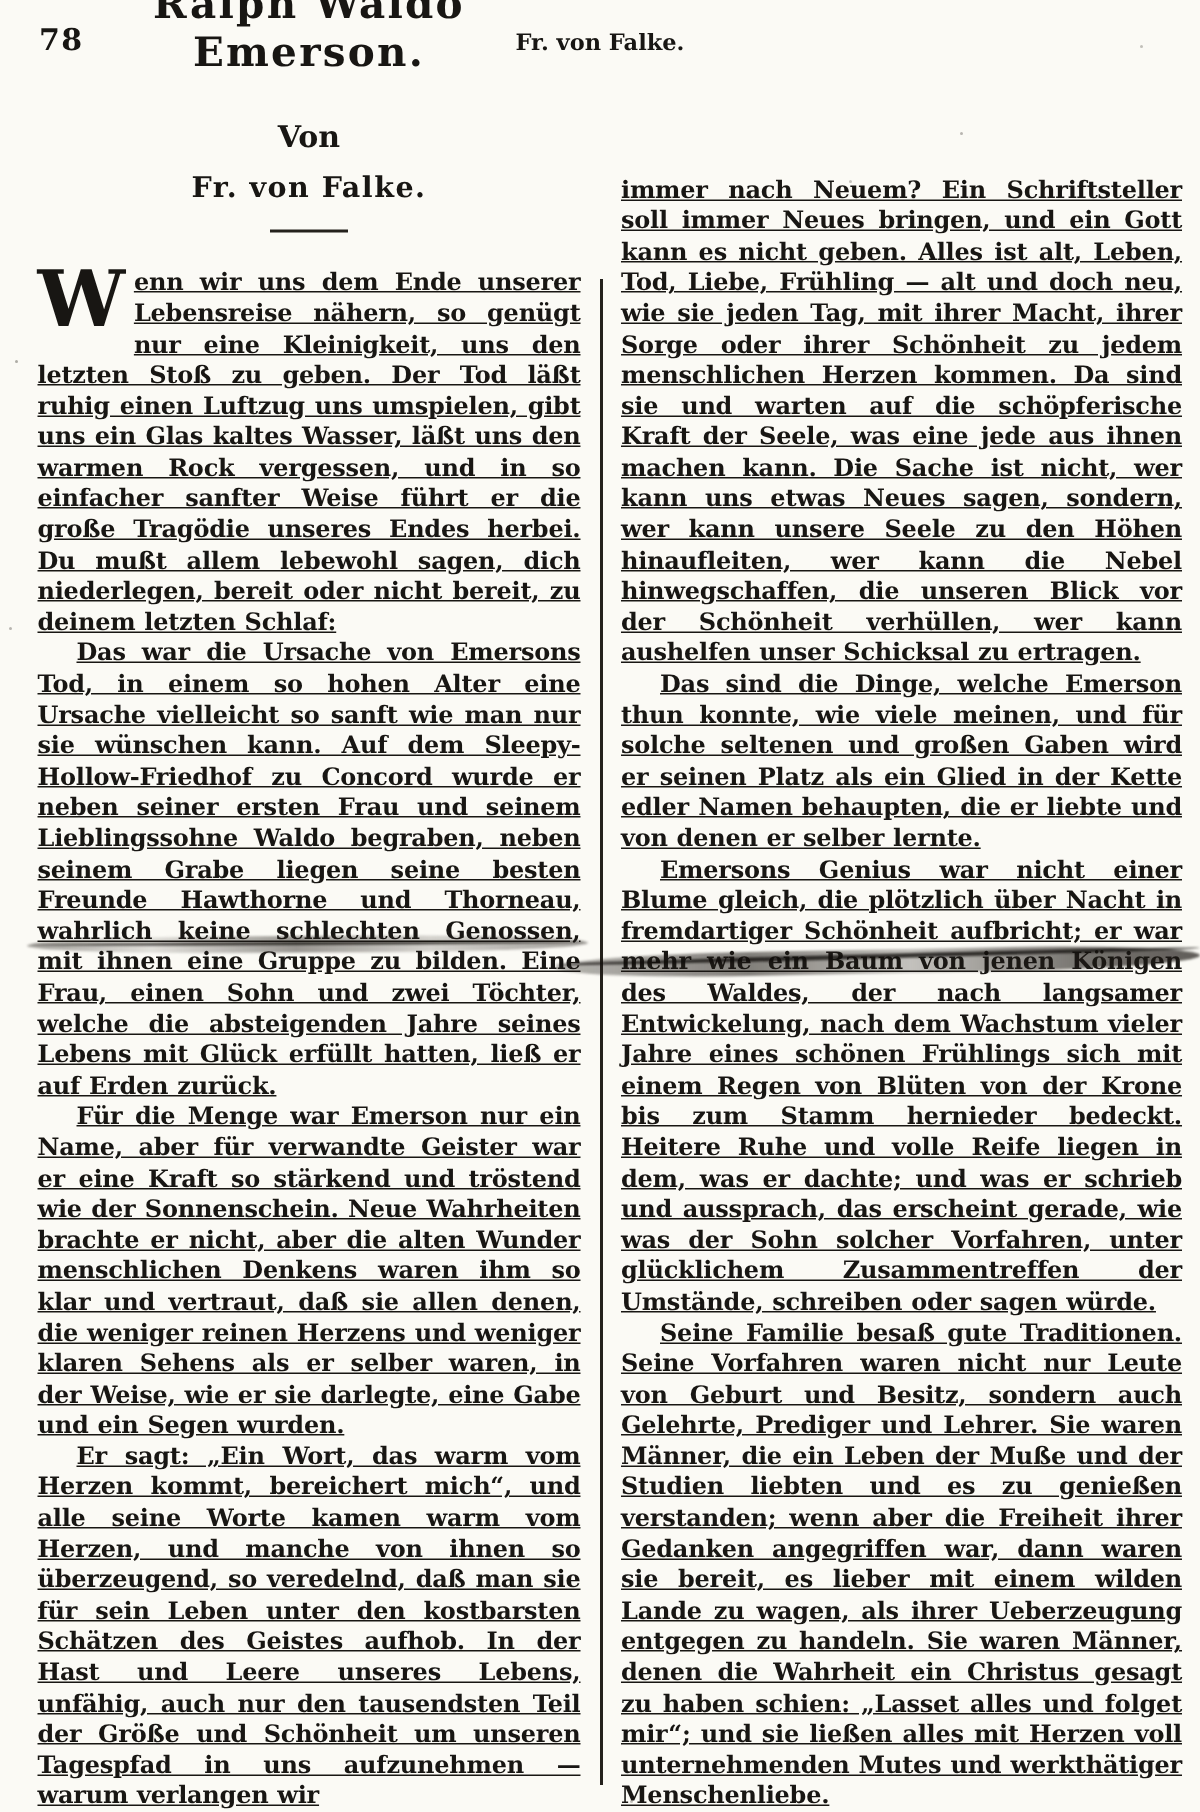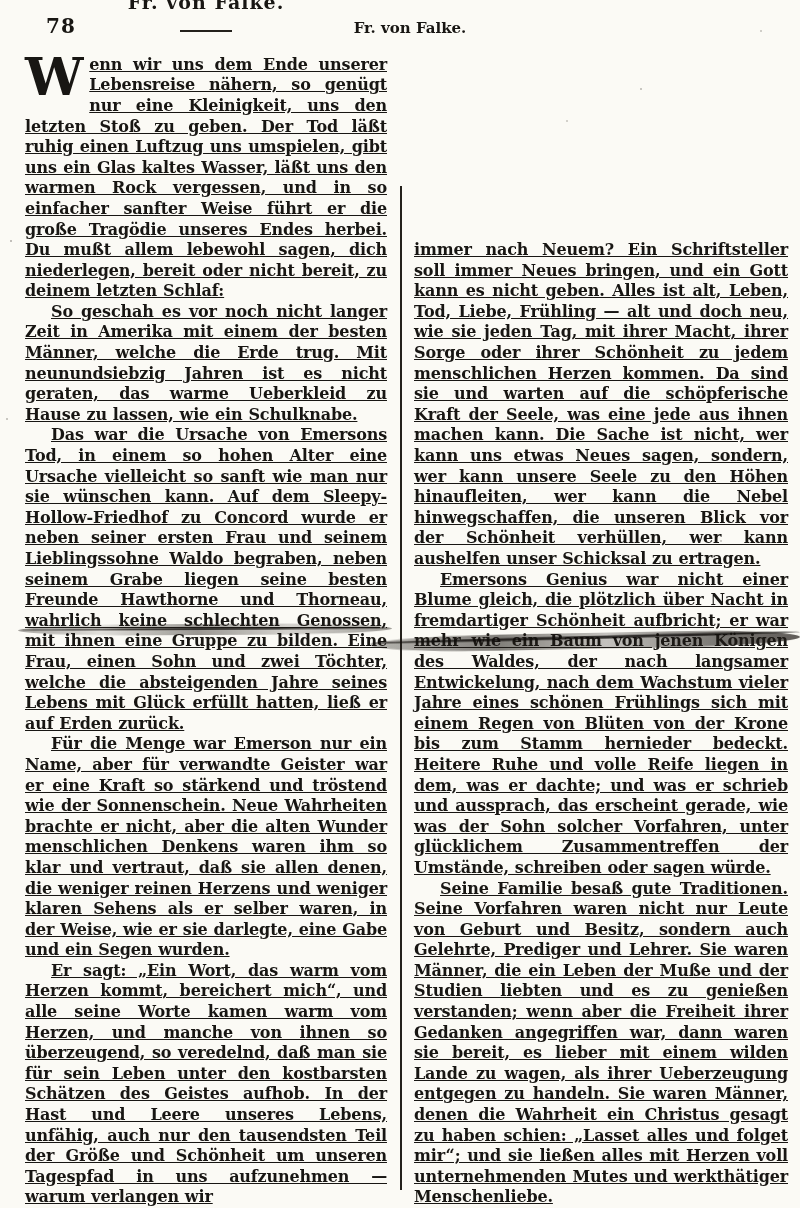--- a/index.html
+++ b/index.html
@@ -11,21 +11,20 @@
     background: #fbfaf5;
     color: #181613;
     font-family: "DejaVu Serif", serif;
     overflow: hidden;
   }
   
   .running-head {
     position: absolute;
     top: 14px; left: 0; right: 0;
     height: 28px;
-    margin-left: 20px;
   }
   .page-number {
     position: absolute;
     left: 26px; top: 0;
     font-size: 20px;
     font-weight: 700;
     letter-spacing: 1px;
   }
   .running-title {
     position: absolute;
@@ -170,29 +169,29 @@
 
     <div class="col-left">
       <div class="article-head">
         <h1 class="article-title">Ralph Waldo Emerson.</h1>
         <div class="byline-von">Von</div>
         <div class="byline-author">Fr. von Falke.</div>
         <div class="head-rule"></div>
       </div>
       <div class="body-text">
         <p class="no-indent"><span class="drop-cap">W</span><span>enn wir uns dem Ende unserer Lebensreise nähern, so genügt nur eine Kleinigkeit, uns den letzten Stoß zu geben. Der Tod läßt ruhig einen Luftzug uns umspielen, gibt uns ein Glas kaltes Wasser, läßt uns den warmen Rock vergessen, und in so einfacher sanfter Weise führt er die große Tragödie unseres Endes herbei. Du mußt allem lebewohl sagen, dich niederlegen, bereit oder nicht bereit, zu deinem letzten Schlaf:</span></p>
-        <p>So geschah es vor noch nicht langer Zeit in Amerika mit einem der besten Männer, welche die Erde trug. Mit neunundsiebzig Jahren ist es nicht geraten, das warme Ueberkleid zu Hause zu lassen, wie ein Schulknabe.</p>
         <p>Das war die Ursache von Emersons Tod, in einem so hohen Alter eine Ursache vielleicht so sanft wie man nur sie wünschen kann. Auf dem Sleepy-Hollow-Friedhof zu Concord wurde er neben seiner ersten Frau und seinem Lieblingssohne Waldo begraben, neben seinem Grabe liegen seine besten Freunde Hawthorne und Thorneau, wahrlich keine schlechten Genossen, mit ihnen eine Gruppe zu bilden. Eine Frau, einen Sohn und zwei Töchter, welche die absteigenden Jahre seines Lebens mit Glück erfüllt hatten, ließ er auf Erden zurück.</p>
         <p>Für die Menge war Emerson nur ein Name, aber für verwandte Geister war er eine Kraft so stärkend und tröstend wie der Sonnenschein. Neue Wahrheiten brachte er nicht, aber die alten Wunder menschlichen Denkens waren ihm so klar und vertraut, daß sie allen denen, die weniger reinen Herzens und weniger klaren Sehens als er selber waren, in der Weise, wie er sie darlegte, eine Gabe und ein Segen wurden.</p>
         <p>Er sagt: „Ein Wort, das warm vom Herzen kommt, bereichert mich“, und alle seine Worte kamen warm vom Herzen, und manche von ihnen so überzeugend, so veredelnd, daß man sie für sein Leben unter den kostbarsten Schätzen des Geistes aufhob. In der Hast und Leere unseres Lebens, unfähig, auch nur den tausendsten Teil der Größe und Schönheit um unseren Tagespfad in uns aufzunehmen — warum verlangen wir</p>
       </div>
     </div>
 
     <div class="col-right body-text">
       <p class="no-indent">immer nach Neuem? Ein Schriftsteller soll immer Neues bringen, und ein Gott kann es nicht geben. Alles ist alt, Leben, Tod, Liebe, Frühling — alt und doch neu, wie sie jeden Tag, mit ihrer Macht, ihrer Sorge oder ihrer Schönheit zu jedem menschlichen Herzen kommen. Da sind sie und warten auf die schöpferische Kraft der Seele, was eine jede aus ihnen machen kann. Die Sache ist nicht, wer kann uns etwas Neues sagen, sondern, wer kann unsere Seele zu den Höhen hinaufleiten, wer kann die Nebel hinwegschaffen, die unseren Blick vor der Schönheit verhüllen, wer kann aushelfen unser Schicksal zu ertragen.</p>
+      <p>Das sind die Dinge, welche Emerson thun konnte, wie viele meinen, und für solche seltenen und großen Gaben wird er seinen Platz als ein Glied in der Kette edler Namen behaupten, die er liebte und von denen er selber lernte.</p>
       <p>Emersons Genius war nicht einer Blume gleich, die plötzlich über Nacht in fremdartiger Schönheit aufbricht; er war mehr wie ein Baum von jenen Königen des Waldes, der nach langsamer Entwickelung, nach dem Wachstum vieler Jahre eines schönen Frühlings sich mit einem Regen von Blüten von der Krone bis zum Stamm hernieder bedeckt. Heitere Ruhe und volle Reife liegen in dem, was er dachte; und was er schrieb und aussprach, das erscheint gerade, wie was der Sohn solcher Vorfahren, unter glücklichem Zusammentreffen der Umstände, schreiben oder sagen würde.</p>
       <p>Seine Familie besaß gute Traditionen. Seine Vorfahren waren nicht nur Leute von Geburt und Besitz, sondern auch Gelehrte, Prediger und Lehrer. Sie waren Männer, die ein Leben der Muße und der Studien liebten und es zu genießen verstanden; wenn aber die Freiheit ihrer Gedanken angegriffen war, dann waren sie bereit, es lieber mit einem wilden Lande zu wagen, als ihrer Ueberzeugung entgegen zu handeln. Sie waren Männer, denen die Wahrheit ein Christus gesagt zu haben schien: „Lasset alles und folget mir“; und sie ließen alles mit Herzen voll unternehmenden Mutes und werkthätiger Menschenliebe.</p>
 
     </div>
 
   </div>
 
   <div class="col-divider"></div>
 
   <div class="smudge smudge-left">

